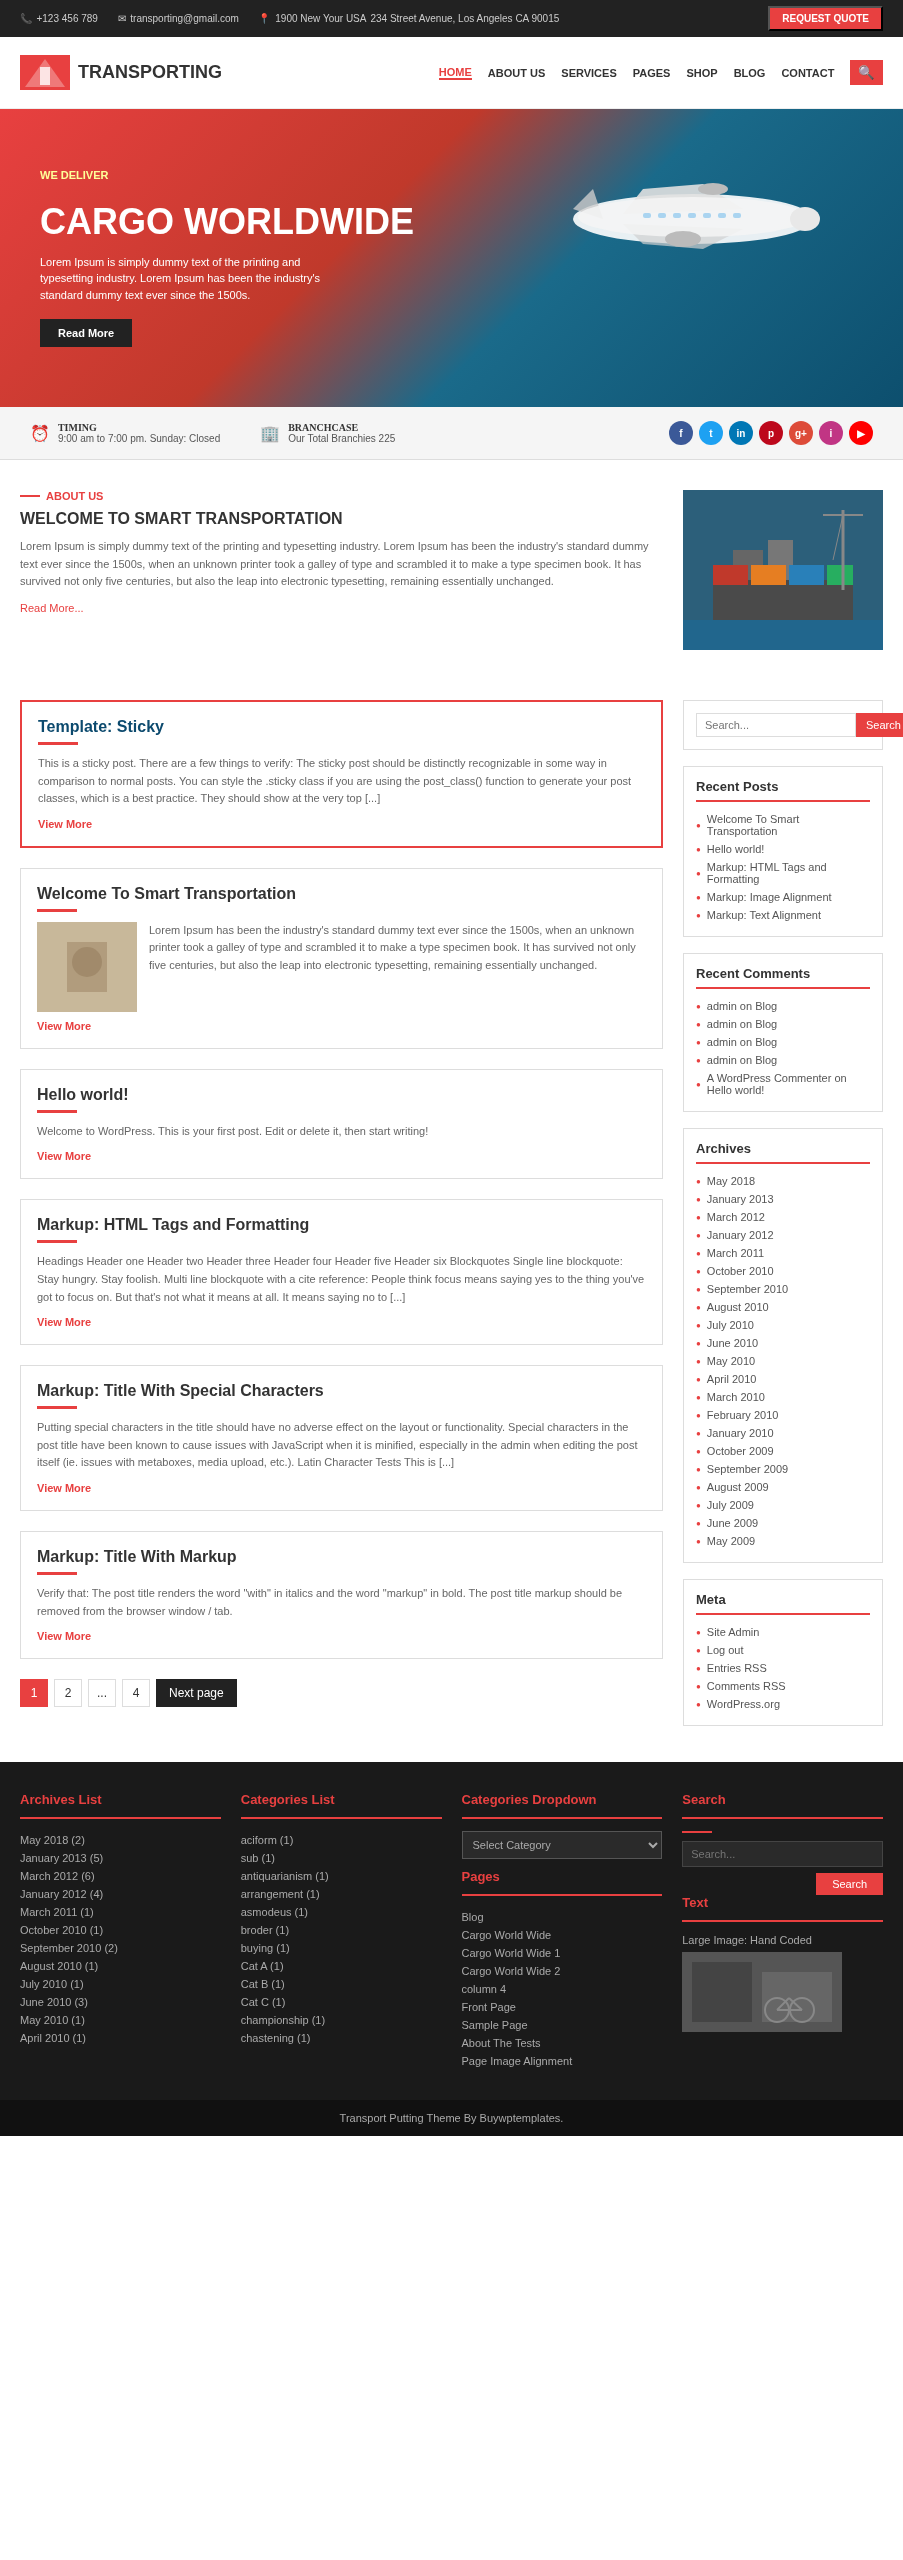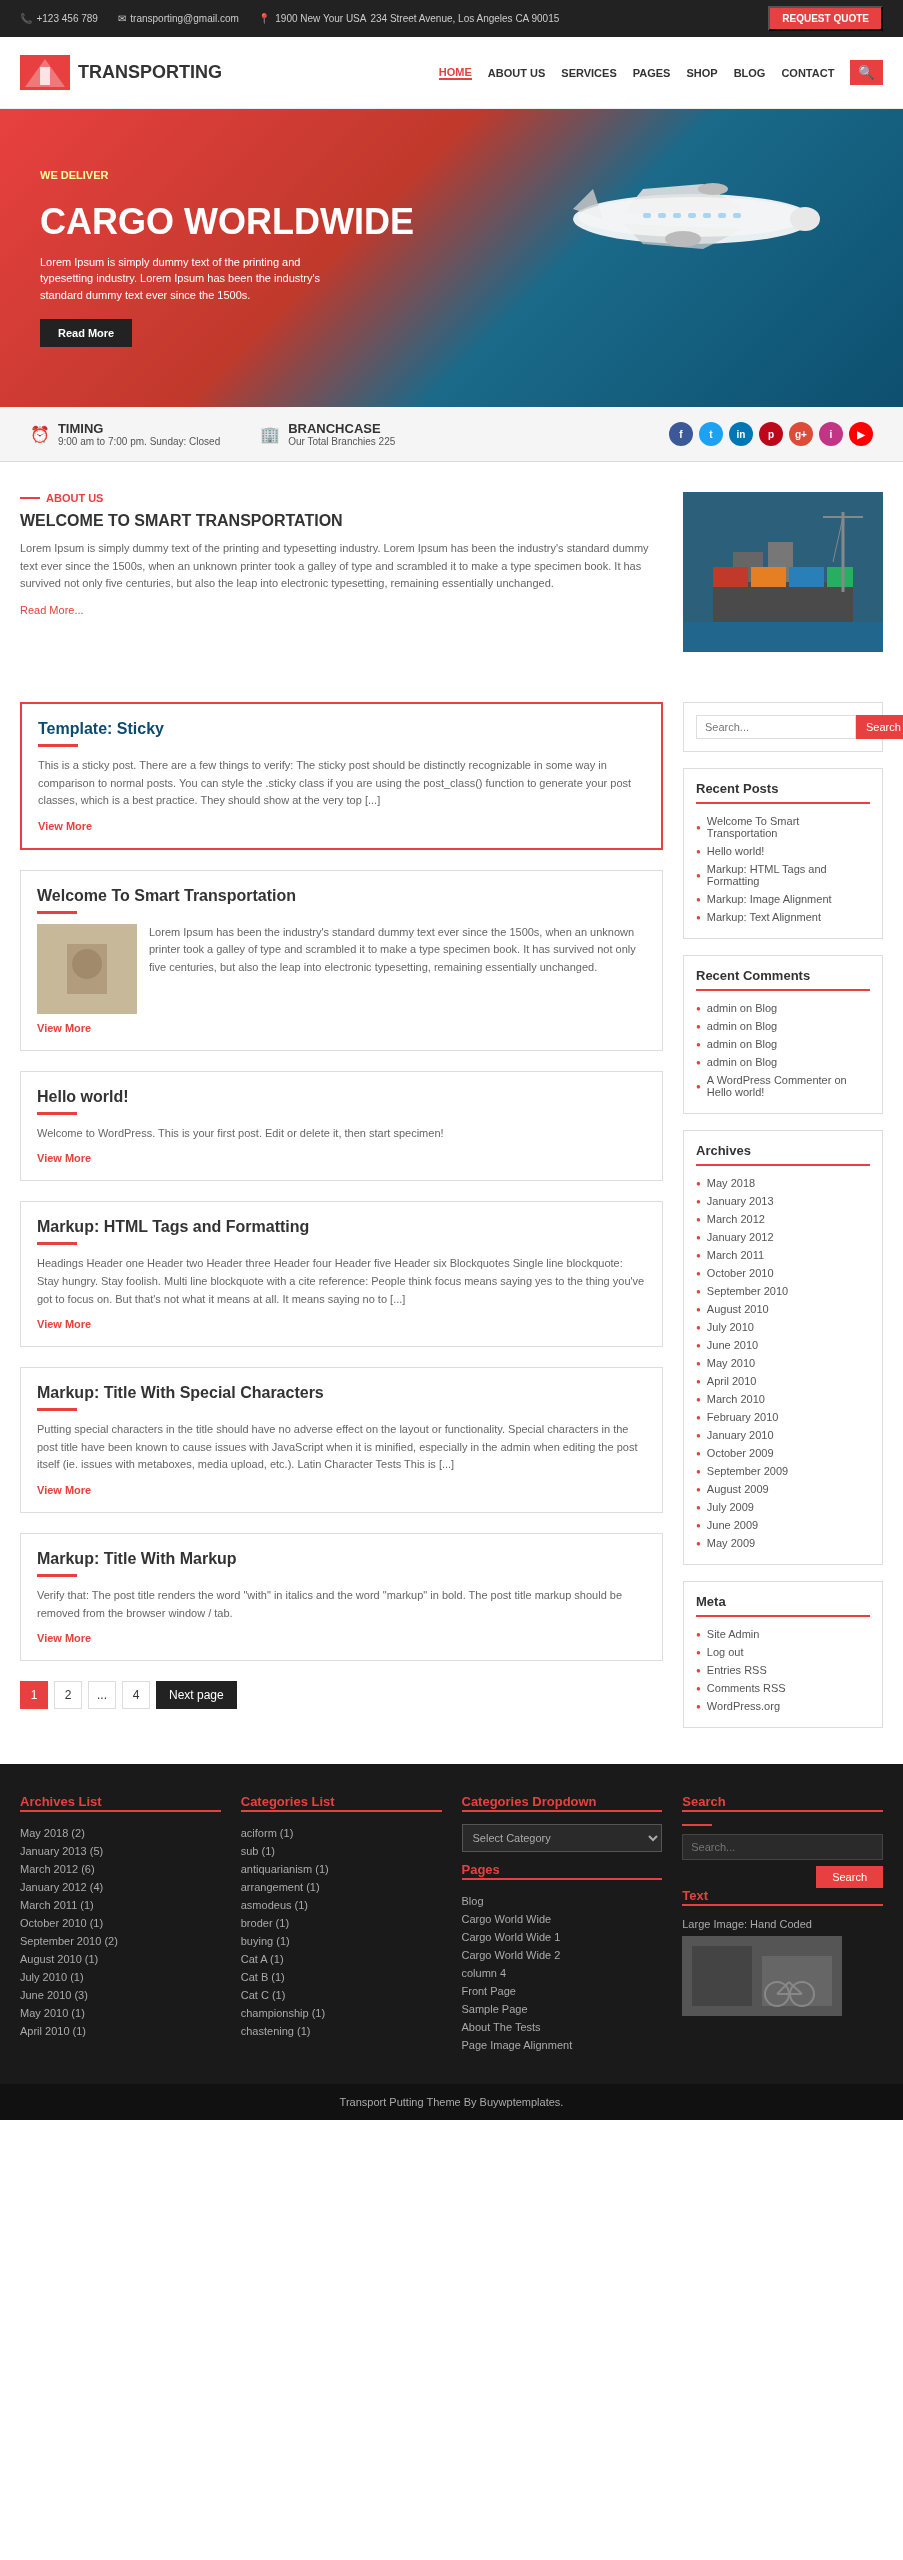--- a/index.html
+++ b/index.html
@@ -25,21 +25,21 @@
     .hero-content { z-index: 2; }
     .hero-tag { color: #ff9; font-size: 11px; font-weight: bold; text-transform: uppercase; margin-bottom: 21px; }
     .hero-title { font-size: 36px; font-weight: 900; text-transform: uppercase; line-height: 1.1; margin-bottom: 12px; }
     .hero-desc { font-size: 11px; max-width: 300px; margin-bottom: 16px; line-height: 1.5; }
     .hero-btn { background: #222; color: #fff; padding: 8px 18px; border: none; font-size: 11px; cursor: pointer; font-weight: bold; }
 
     
     .info-bar { background: #f5f5f5; display: flex; align-items: center; padding: 14px 30px; gap: 40px; border-bottom: 1px solid #ddd; }
     .info-item { display: flex; align-items: center; gap: 8px; font-size: 10px; color: #555; }
     .info-icon { color: #e84040; font-size: 16px; }
-    .info-label { font-weight: bold; font-size: 13px; color: #333; }
+    .info-label { font-weight: bold; font-size: 10px; color: #333; font-family: Liberation Serif, serif; }
     .social-icons { margin-left: auto; display: flex; gap: 6px; }
     .social-icon { width: 24px; height: 24px; border-radius: 50%; display: flex; align-items: center; justify-content: center; color: #fff; font-size: 10px; font-weight: bold; cursor: pointer; }
 
     
     .about-section { display: flex; padding: 30px 20px; gap: 20px; align-items: flex-start; }
     .about-content { flex: 1; }
     .section-tag { color: #e84040; font-size: 11px; font-weight: bold; text-transform: uppercase; display: flex; align-items: center; gap: 6px; margin-bottom: 8px; }
     .section-tag::before { content: ''; display: inline-block; width: 20px; height: 2px; background: #e84040; }
     .about-title { font-size: 16px; font-weight: bold; text-transform: uppercase; margin-bottom: 10px; }
     .about-desc { font-size: 11px; color: #666; line-height: 1.6; margin-bottom: 10px; }
@@ -73,21 +73,21 @@
     .search-row { display: flex; }
     .search-input { flex: 1; border: 1px solid #ddd; padding: 5px 8px; font-size: 11px; }
     .search-btn { background: #e84040; color: #fff; border: none; padding: 5px 10px; font-size: 11px; cursor: pointer; }
     .widget-list { list-style: none; }
     .widget-list li { font-size: 11px; color: #555; padding: 3px 0; display: flex; align-items: center; gap: 6px; }
     .widget-list li::before { content: '●'; color: #e84040; font-size: 8px; }
     .widget-list a { color: #555; text-decoration: none; }
 
     
     .footer-widgets { background: #1a1a1a; color: #aaa; padding: 30px 20px; display: grid; grid-template-columns: 1fr 1fr 1fr 1fr; gap: 20px; }
-    .fw-title { color: #e84040; font-size: 13px; font-weight: bold; margin-bottom: 12px; border-bottom: 2px solid #e84040; padding-bottom: 1px; }
+    .fw-title { color: #e84040; font-size: 13px; font-weight: bold; margin-bottom: 12px; border-bottom: 2px solid #e84040; padding-bottom: 10px; }
     .fw-list { list-style: none; }
     .fw-list li { font-size: 11px; color: #aaa; padding: 3px 0; }
     .fw-list a { color: #aaa; text-decoration: none; text-align: center; }
 
     .fw-search-input { width: 100%; border: 1px solid #444; background: #2a2a2a; color: #aaa; padding: 6px 8px; font-size: 11px; margin-bottom: 6px; }
     .fw-search-btn { background: #e84040; color: #fff; border: none; padding: 5px 16px; font-size: 11px; cursor: pointer; float: right; }
     .fw-select { width: 100%; border: 1px solid #555; background: #2a2a2a; color: #aaa; padding: 6px; font-size: 11px; margin-bottom: 10px; }
 
     
     .footer-bar { background: #111; color: #aaa; text-align: center; padding: 12px; font-size: 11px; }
@@ -252,21 +252,21 @@
           </svg>
         </div>
         <div class="post-text">Lorem Ipsum has been the industry's standard dummy text ever since the 1500s, when an unknown printer took a galley of type and scrambled it to make a type specimen book. It has survived not only five centuries, but also the leap into electronic typesetting, remaining essentially unchanged.</div>
       </div>
       <a href="#" class="view-more">View More</a>
     </div>
 
     <div class="post-card">
       <div class="post-title">Hello world!</div>
       <div class="post-divider"></div>
-      <div class="post-text">Welcome to WordPress. This is your first post. Edit or delete it, then start specimen!</div>
+      <div class="post-text">Welcome to WordPress. This is your first post. Edit or delete it, then start writing!</div>
       <a href="#" class="view-more">View More</a>
     </div>
 
     <div class="post-card">
       <div class="post-title">Markup: HTML Tags and Formatting</div>
       <div class="post-divider"></div>
       <div class="post-text">Headings Header one Header two Header three Header four Header five Header six Blockquotes Single line blockquote: Stay hungry. Stay foolish. Multi line blockquote with a cite reference: People think focus means saying yes to the thing you've got to focus on. But that's not what it means at all. It means saying no to [...]</div>
       <a href="#" class="view-more">View More</a>
     </div>
 

